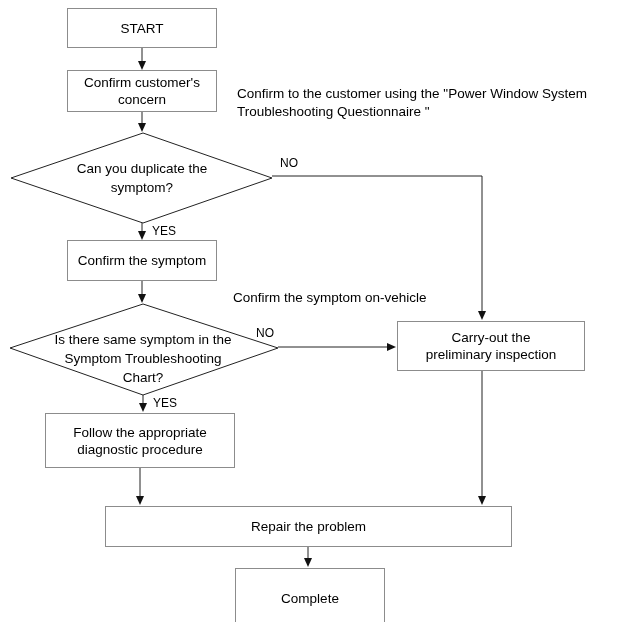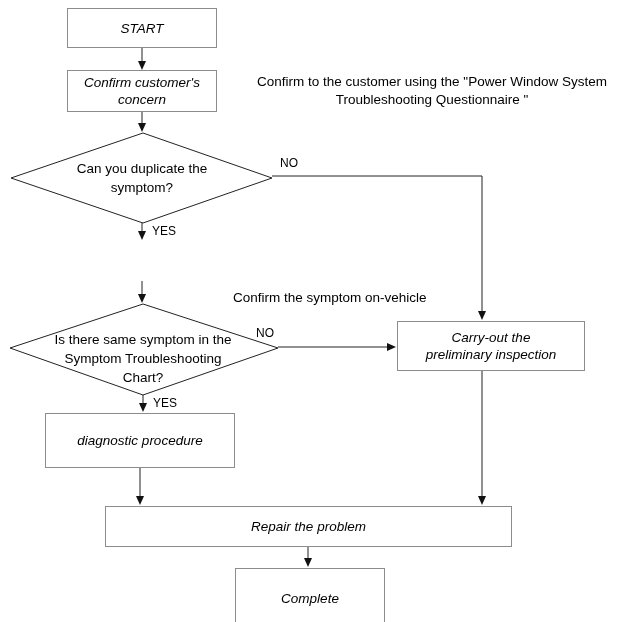--- a/index.html
+++ b/index.html
@@ -45,21 +45,21 @@
     position: absolute;
     font-size: 13.5px;
     line-height: 17.5px;
     text-align: left;
   }
   .branch-label {
     position: absolute;
     font-size: 12px;
     line-height: 16px;
   }
-  .node-line { white-space: nowrap; font-style: italic; }
+  .node-line { white-space: nowrap; }
 </style>
 </head>
 <body>
 
 <div id="canvas">
 
   <svg id="connector-layer" viewBox="0 0 634 622" xmlns="http://www.w3.org/2000/svg">
     <g stroke="#222222" stroke-width="1" fill="none">
 
       <line x1="142" y1="48" x2="142" y2="62"></line>
@@ -102,27 +102,31 @@
 
   <div class="node" style="left:67px; top:8px; width:150px; height:40px;">
     <div class="node-line">START</div>
   </div>
 
   <div class="node" style="left:67px; top:70px; width:150px; height:42px;">
     <div class="node-line">Confirm customer's</div>
     <div class="node-line">concern</div>
   </div>
 
+  <div class="node" style="left:67px; top:240px; width:150px; height:41px;">
+    <div class="node-line">Confirm the symptom</div>
+  </div>
 
   <div class="node" style="left:397px; top:321px; width:188px; height:50px;">
     <div class="node-line">Carry-out the</div>
     <div class="node-line">preliminary inspection</div>
   </div>
 
   <div class="node" style="left:45px; top:413px; width:190px; height:55px;">
+    <div class="node-line">Follow the appropriate</div>
     <div class="node-line">diagnostic procedure</div>
   </div>
 
   <div class="node" style="left:105px; top:506px; width:407px; height:41px;">
     <div class="node-line">Repair the problem</div>
   </div>
 
   <div class="node" style="left:235px; top:568px; width:150px; height:60px;">
     <div class="node-line">Complete</div>
   </div>
@@ -136,21 +140,21 @@
     <div>Is there same symptom in the</div>
     <div>Symptom Troubleshooting</div>
     <div>Chart?</div>
   </div>
 
   <div class="branch-label" style="left:280px; top:155px;">NO</div>
   <div class="branch-label" style="left:152px; top:223px;">YES</div>
   <div class="branch-label" style="left:256px; top:325px;">NO</div>
   <div class="branch-label" style="left:153px; top:395px;">YES</div>
 
-  <div class="note" style="left:237px; top:73px; width:390px;text-align:center;">
+  <div class="note" style="left:237px; top:85px; width:390px;">
     <div>Confirm to the customer using the "Power Window System</div>
     <div>Troubleshooting Questionnaire "</div>
   </div>
 
   <div class="note" style="left:233px; top:253px; width:300px;margin-top:36px;">
     <div>Confirm the symptom on-vehicle</div>
   </div>
 
 </div>
 

